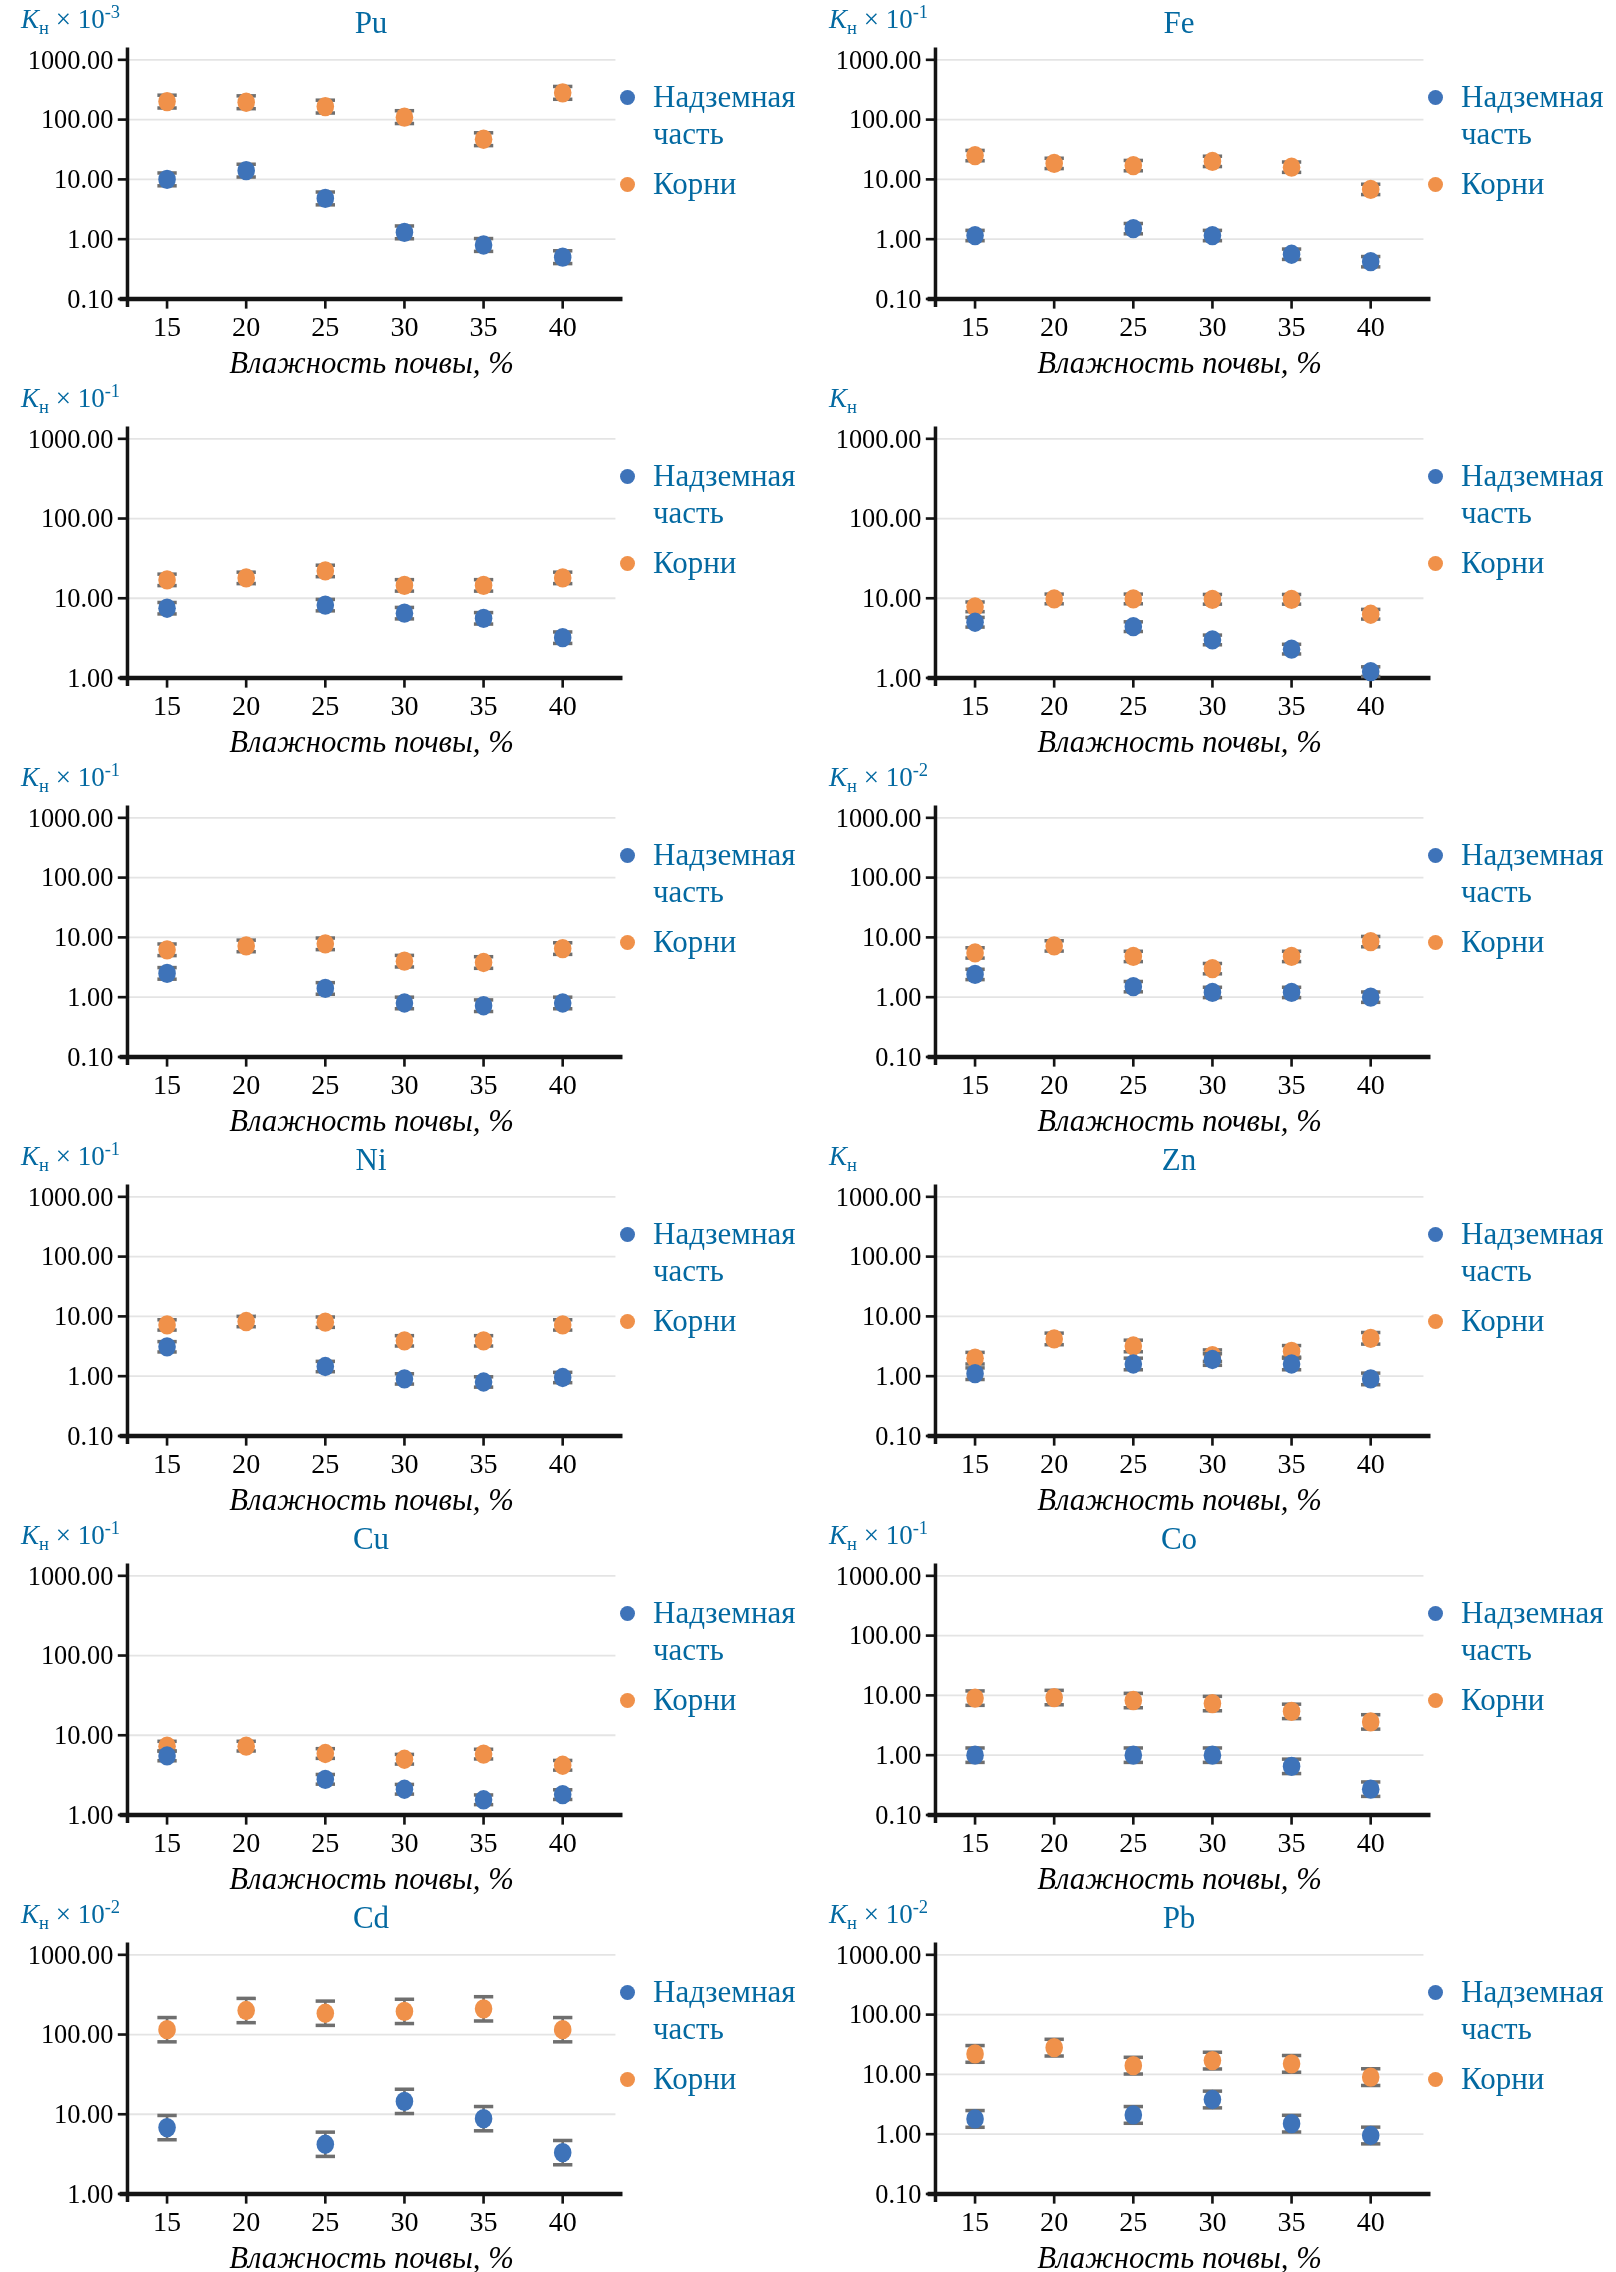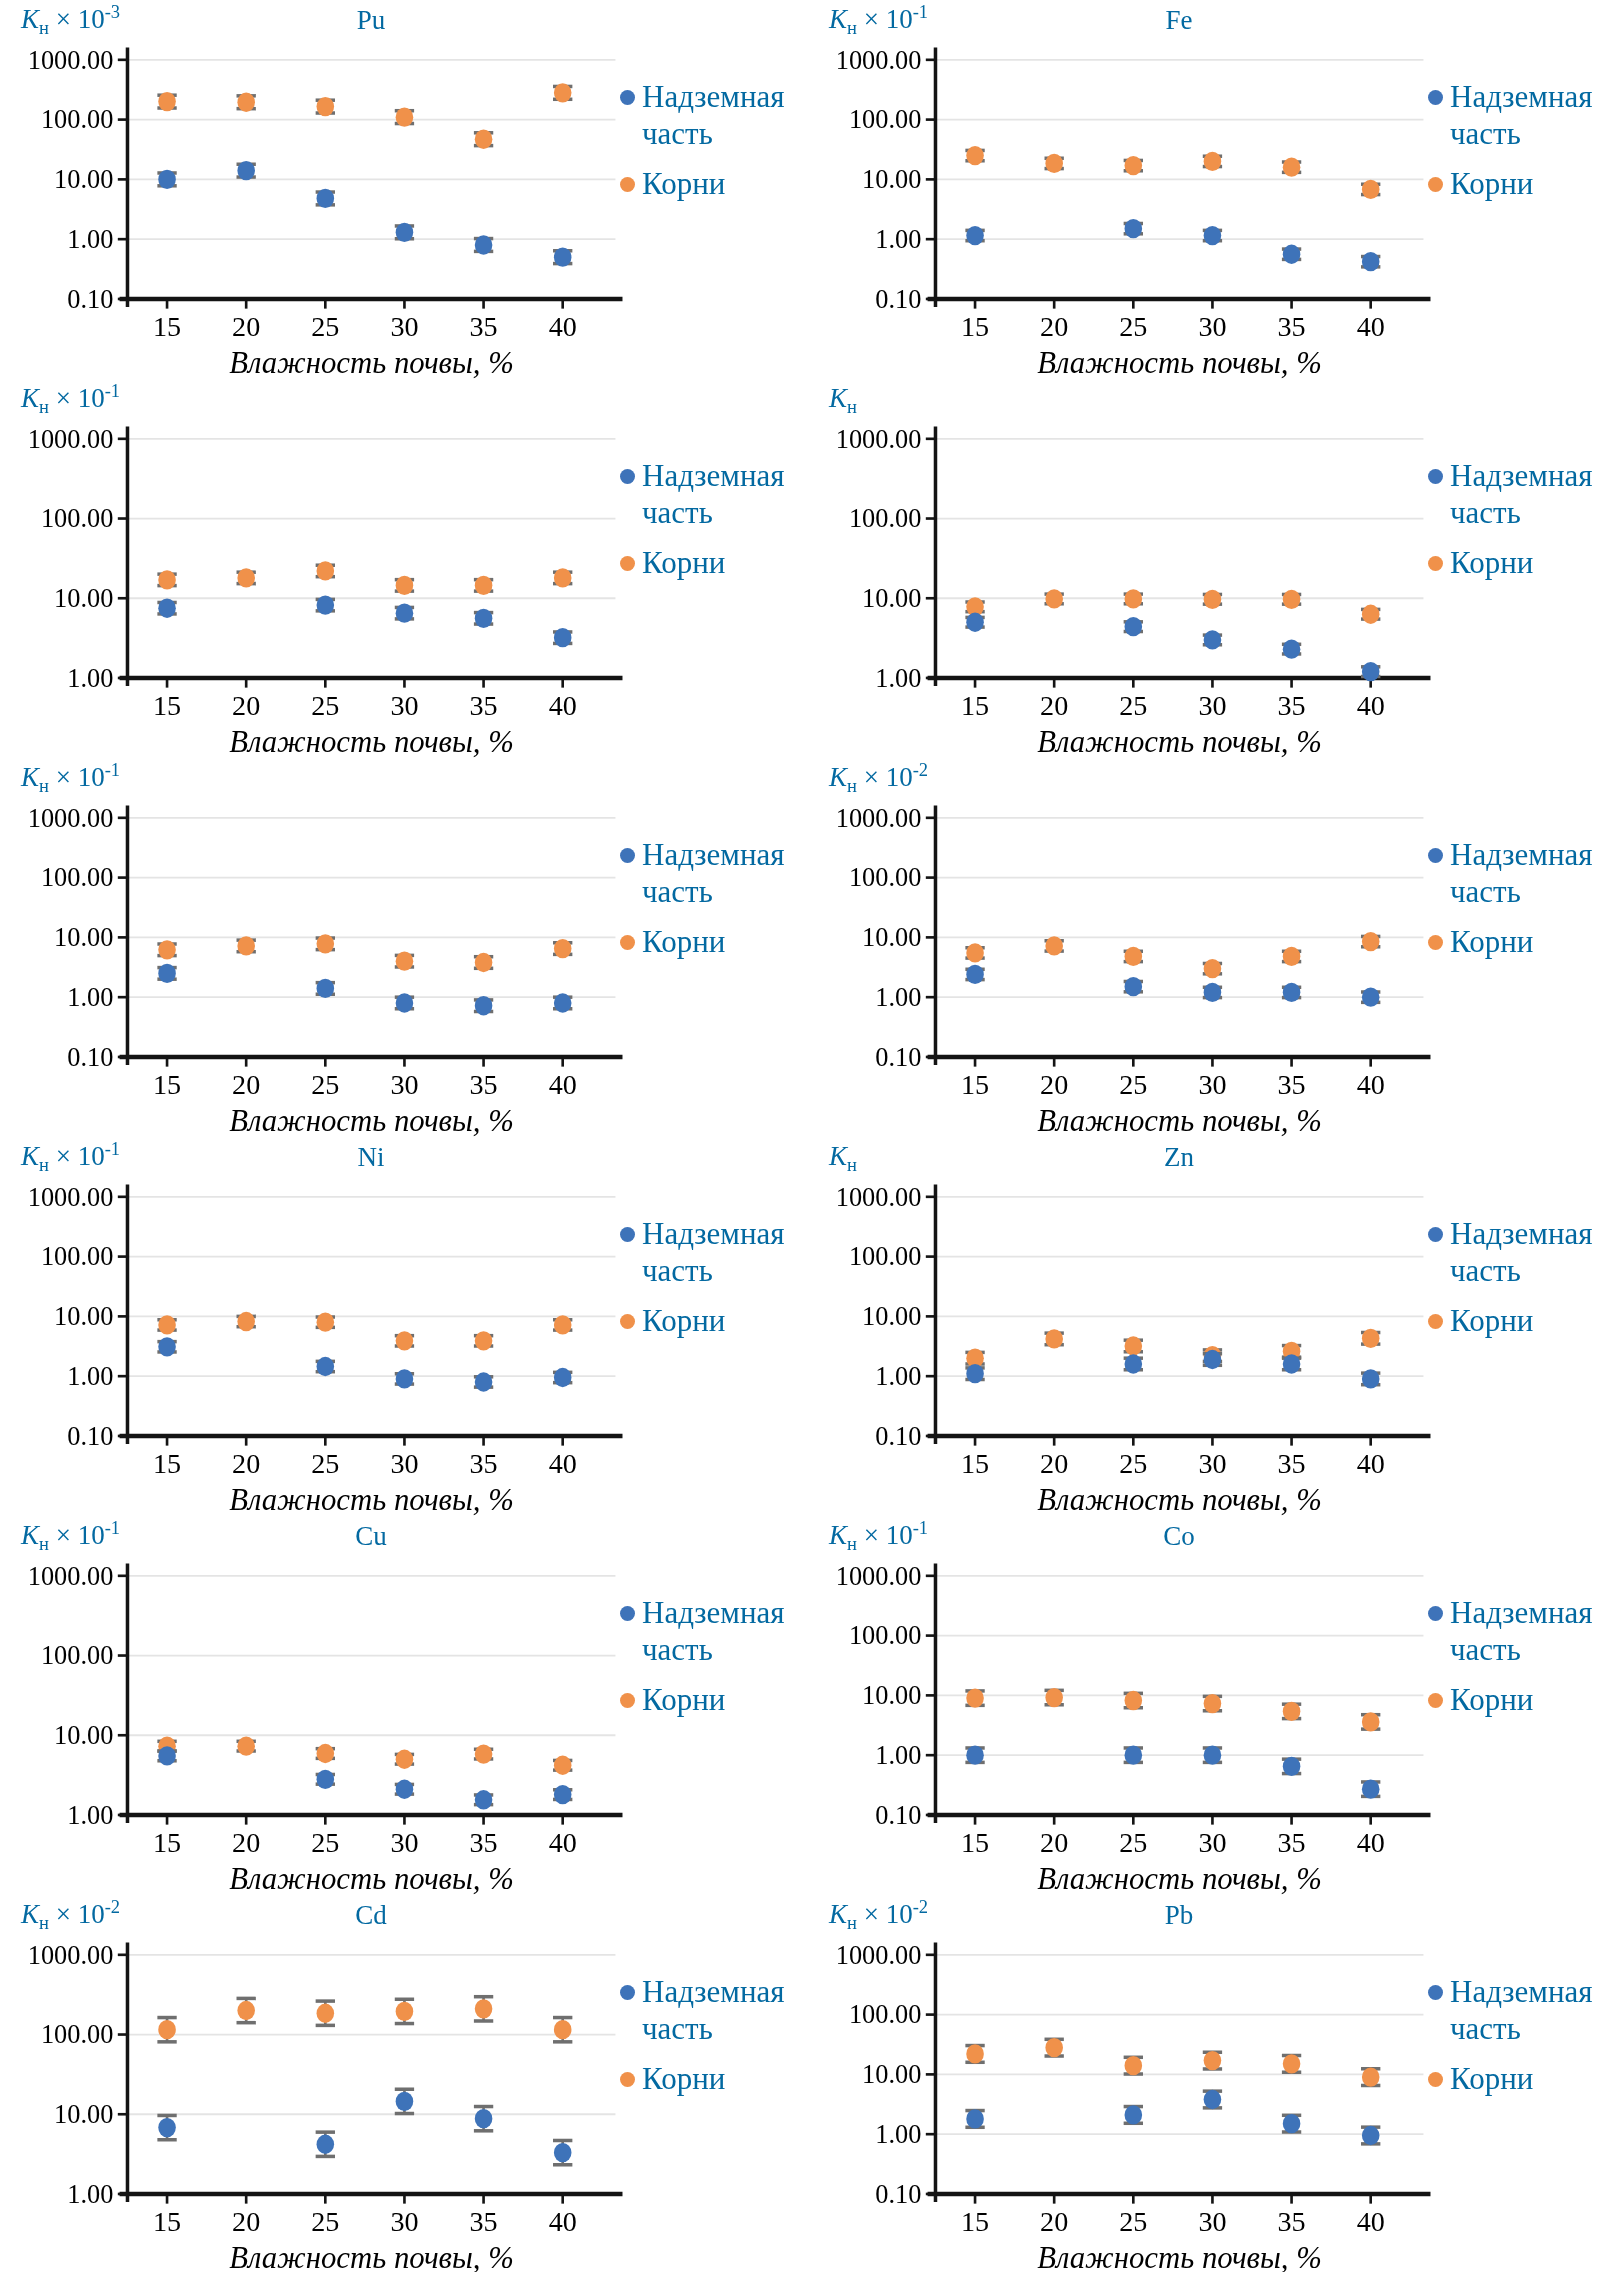--- a/index.html
+++ b/index.html
@@ -11,31 +11,31 @@
   }
   .cell{position:relative;width:100%;height:100%;}
   .unit-label{
     position:absolute;left:21px;top:1.8px;font-size:27px;white-space:nowrap;
   }
   .unit-label .k{font-style:italic;}
   .unit-label sub{font-size:18.5px;}
   .unit-label sup{font-size:18.5px;}
   .chart-title{
     position:absolute;left:127px;width:488px;top:5.3px;text-align:center;
-    font-size:27px;
+    font-size:31px;
   }
   svg.plot{position:absolute;left:0;top:0;width:808px;height:379px;display:block;}
   .grid-line{stroke:#e4e4e4;stroke-width:2;}
   .axis-line{stroke:#141414;}
   .tick-mark{stroke:#141414;stroke-width:3;}
   .ytick-label{font-size:30px;text-anchor:end;font-family:"Liberation Serif","DejaVu Serif",serif;}
   .xtick-label{font-size:32px;text-anchor:middle;font-family:"Liberation Serif","DejaVu Serif",serif;}
   .xaxis-title{font-size:35px;font-style:italic;text-anchor:middle;font-family:"Liberation Serif","DejaVu Serif",serif;}
   .legend{position:absolute;left:620px;top:79px;width:186px;font-size:31px;line-height:1.18;}
-  .legend-entry{display:flex;align-items:flex-start;gap:7px;margin-bottom:14px;}
+  .legend-entry{display:flex;align-items:flex-start;gap:18px;margin-bottom:14px;}
   .legend-dot{width:15px;height:15px;border-radius:50%;flex:0 0 auto;margin-top:10.5px;}
 </style>
 </head>
 <body>
 
 <div class="figure" id="figure">
     <div class="cell">
     <div class="unit-label"><span class="k">K</span><sub>н</sub><span> × 10</span><sup>-3</sup></div>
     <div class="chart-title">Pu</div>
     <svg class="plot" viewBox="0 0 919 431">

